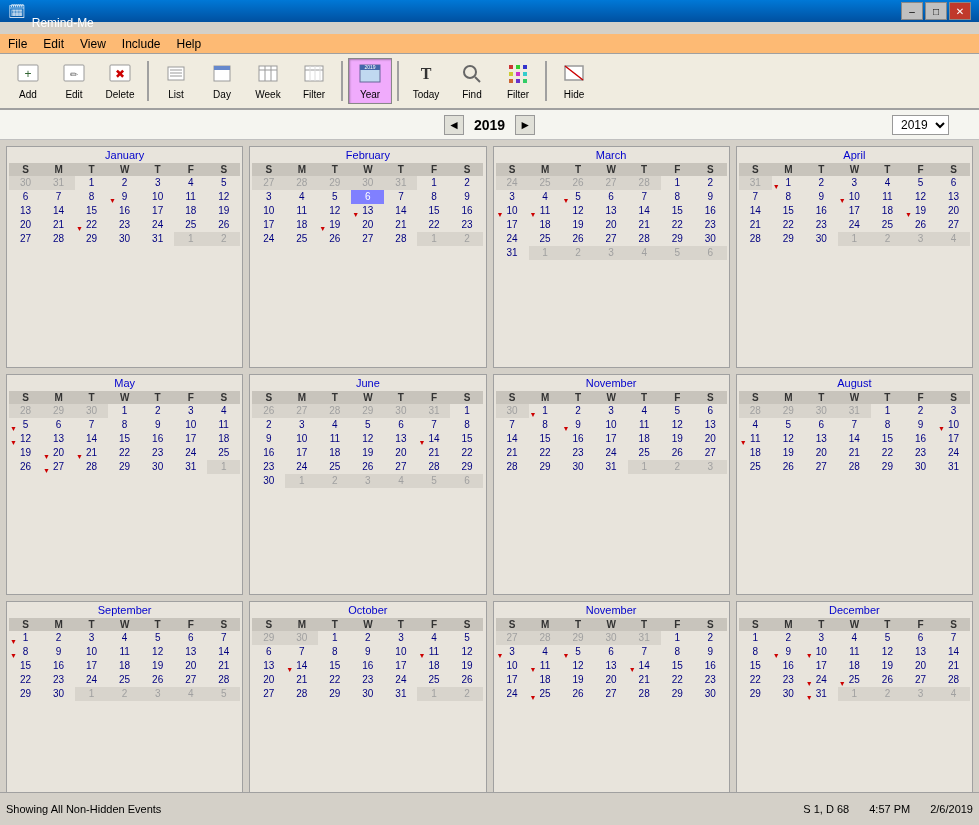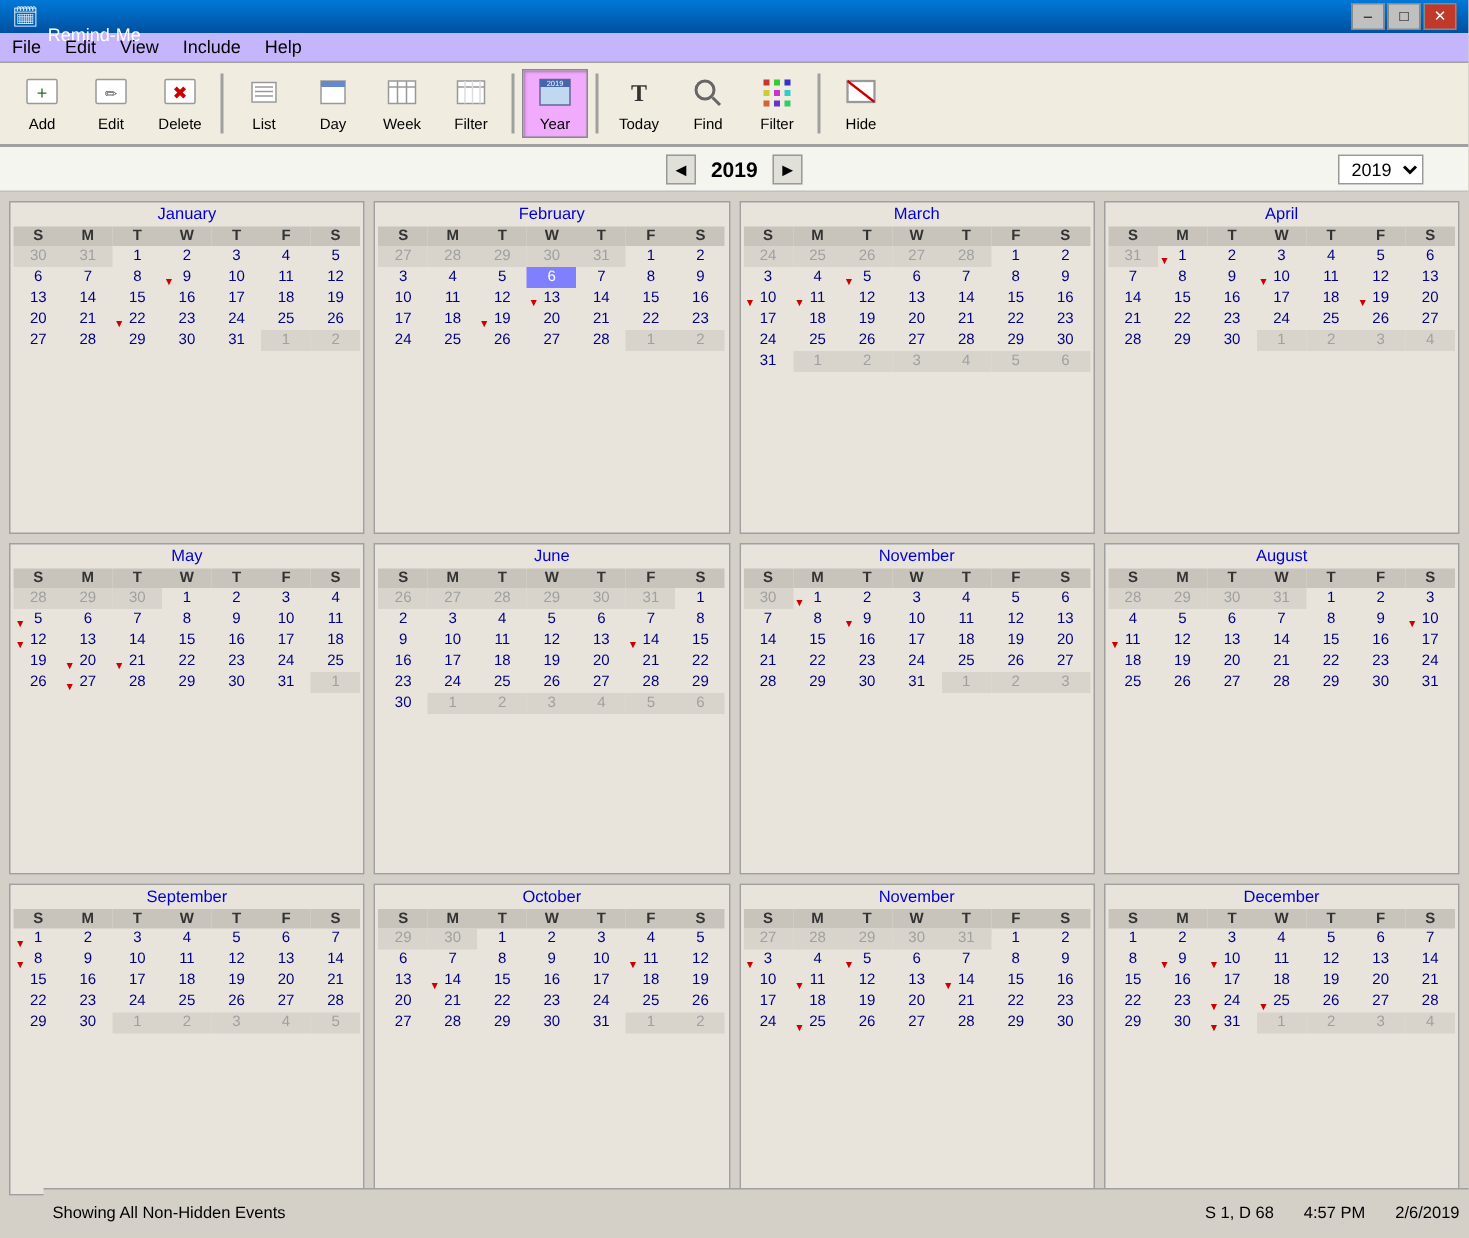--- a/index.html
+++ b/index.html
@@ -29,25 +29,27 @@
       width: 22px; height: 18px;
       background: #c0c0c0;
       border: 1px solid #888;
       display: flex; align-items: center; justify-content: center;
       cursor: pointer; font-size: 10px; color: #000;
     }
     .win-btn.close { background: #c0392b; color: white; }
 
     
     #menu-bar {
-      background: #c4b5fd;
+      background: #fdba74;
       height: 20px;
       display: flex;
+      align-items: center;
       border-bottom: 1px solid #a0a0a0;
       font-size: 12px;
+      margin-top: 12px;
     }
     .menu-item {
       padding: 2px 8px;
       cursor: pointer;
     }
 
     
     #toolbar {
       background: #f0ece0;
       height: 56px;
@@ -166,21 +168,20 @@
       height: 22px;
       display: flex;
       align-items: center;
       padding: 16px 6px;
       border-top: 1px solid #a0a0a0;
       font-size: 11px;
       position: absolute;
       bottom: 0;
       left: 0;
       right: 0;
-      margin-left: 29px;
     }
     #status-bar .status-left { flex: 1; }
     #status-bar .status-right { display: flex; gap: 20px; }
   </style>
 </head>
 <body>
 
 <div id="title-bar">
   <span class="title-icon">🗓</span>
   <span class="title-text">Remind-Me</span>

